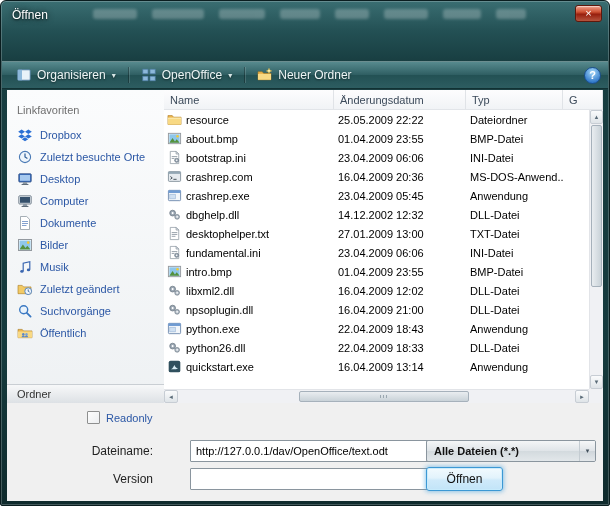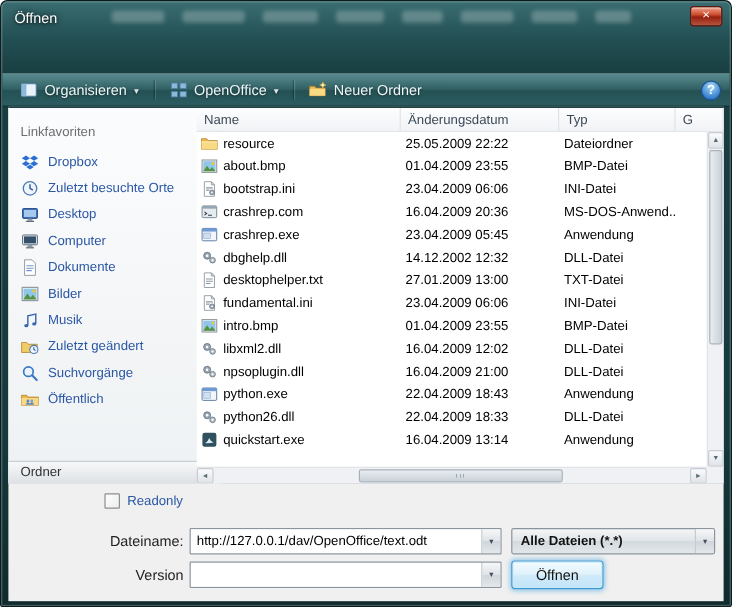--- a/index.html
+++ b/index.html
@@ -105,21 +105,21 @@
   .hs-thumb::after{content:"";position:absolute;left:50%;top:3px;bottom:3px;width:7px;margin-left:-4px;background:repeating-linear-gradient(90deg,#9aa7b0 0 1px,transparent 1px 3px);}
   .scroll-corner{position:absolute;right:0;bottom:0;width:14px;height:14px;background:#f0f1f4;}
   
   .footer{position:absolute;left:6px;right:6px;top:402px;height:98px;background:#f0f0f0;}
   .readonly-wrap{position:absolute;left:80px;top:8px;display:flex;align-items:center;gap:6px;}
   .checkbox{width:13px;height:13px;border:1px solid #8e8f8f;border-radius:1px;background:linear-gradient(135deg,#fdfdfd,#eceef0);}
   .readonly-label{font-size:11px;color:var(--link-blue,#2b57a5);}
   .fld-label{position:absolute;left:0;width:146px;text-align:right;font-size:12px;color:#222;}
   .lbl-filename{top:41px;}
   .lbl-version{top:69px;}
-  .combo{position:absolute;height:22px;background:#fff;border:1px solid #8a959e;border-radius:1px;display:flex;align-items:stretch;overflow:hidden;}
+  .combo{position:absolute;height:22px;background:#fff;border:1px solid #8a959e;border-radius:1px;display:flex;align-items:stretch;overflow:hidden;margin-left:32px;}
   .combo-filename{left:151px;top:37px;width:260px;}
   .combo-version{left:151px;top:65px;width:260px;}
   .combo input{flex:1;border:none;outline:none;font-size:11px;padding:0 5px;font-family:inherit;color:#000;min-width:0;}
   .combo-arrow{width:16px;display:flex;align-items:center;justify-content:center;font-size:7px;color:#42505c;background:linear-gradient(#f6f7f8,#dfe3e7 50%,#cfd5da 51%,#e4e8eb);border-left:1px solid #c4ccd2;}
   .dropdown{position:absolute;left:419px;top:37px;width:170px;height:22px;border:1px solid #8a959e;border-radius:2px;display:flex;align-items:stretch;background:linear-gradient(#f4f6f7,#dfe4e8 50%,#d3dade 51%,#e2e7ea);overflow:hidden;}
   .dropdown .dd-text{flex:1;display:flex;align-items:center;font-size:11px;color:#111;padding:0 7px;white-space:nowrap;overflow:hidden;font-weight:bold;}
   .btn{position:absolute;top:64px;height:24px;border:1px solid #707070;border-radius:3px;font-size:12px;color:#111;display:flex;align-items:center;justify-content:center;background:linear-gradient(#f5f5f5,#ebebeb 45%,#dddddd 55%,#cfcfcf);}
   .btn-open{left:419px;width:77px;border-color:#3c98d4;background:linear-gradient(#f2fafe,#e2f3fc 45%,#cfeafa 55%,#c2e4f8);box-shadow:0 0 4px 1px rgba(64,160,220,.55),inset 0 0 0 1px rgba(200,235,252,.9);}
   .btn-cancel{left:502px;width:88px;margin-top:40px;}
 </style>

